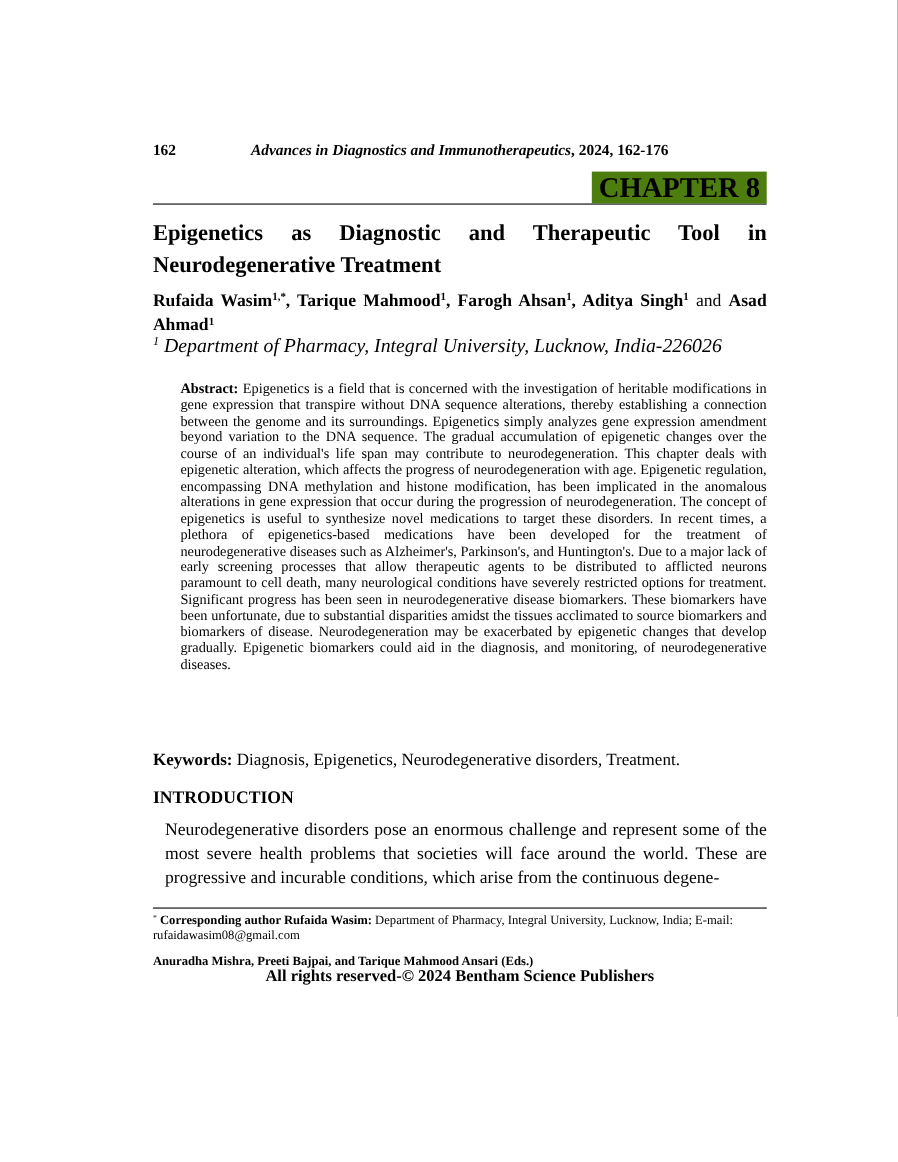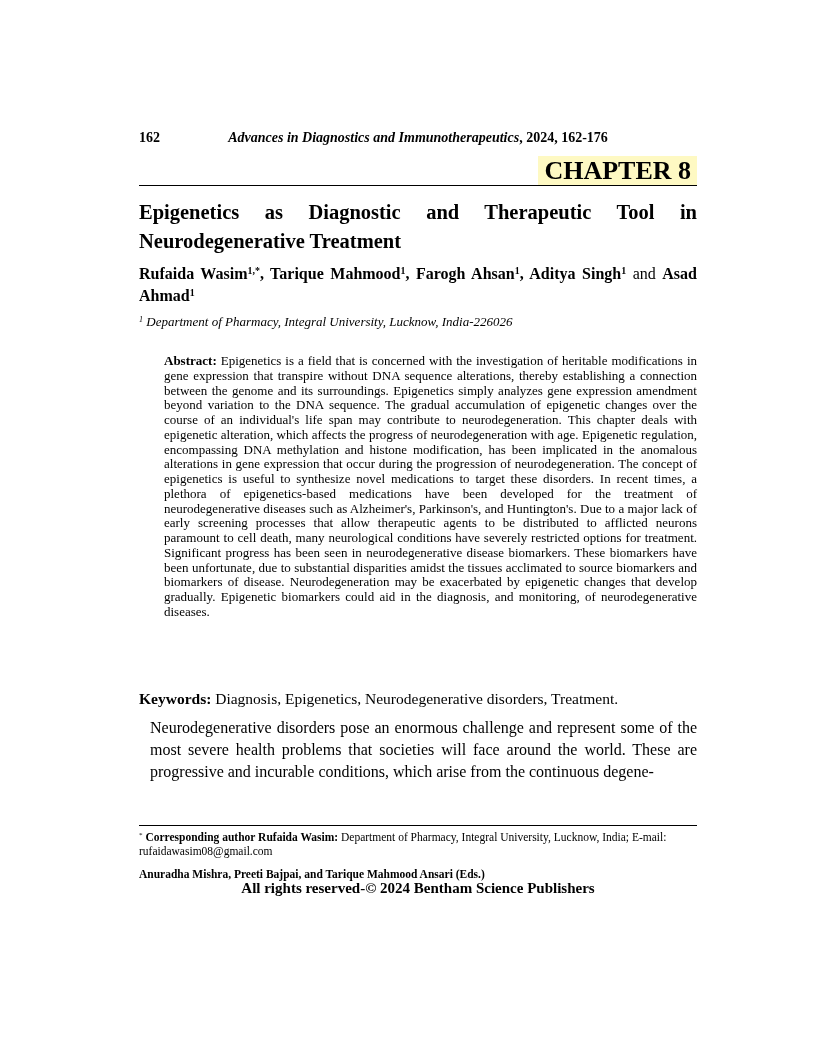--- a/index.html
+++ b/index.html
@@ -26,40 +26,40 @@
   .page-num { position:absolute; left:0; top:0; font-weight:bold; }
   .journal-italic { font-style:italic; }
   
   .chapter-row {
     margin-top:11px;
     text-align:right;
     border-bottom:1.6px solid #000;
   }
   .chapter-badge {
     display:inline-block;
-    background:#fef9c3;
+    background:#4d7c0f;
     font-size:26px; font-weight:bold; line-height:27px;
     padding:1px 6px;
     vertical-align:bottom;
   }
   
   .title {
     margin-top:12px;
     font-size:20.5px; font-weight:bold; line-height:28.5px;
     text-align:justify;
   }
   .authors {
     margin-top:8px;
     font-size:16px; font-weight:bold; line-height:21.5px;
     text-align:justify;
   }
   .authors .regular { font-weight:normal; }
   .affiliation {
-    margin-top:8px;
-    font-size:13px; font-style:italic; line-height:16px;
+    margin-top:0;
+    font-size:18px; font-style:italic; line-height:16px;
   }
   sup {
     font-size:0.62em; line-height:0;
     vertical-align:baseline; position:relative; top:-0.5em;
   }
   
   .abstract {
     margin:24px 0 0 25px;
     width:533px; height:310px;
     font-size:13px; line-height:14.75px;
@@ -95,20 +95,21 @@
     <h1 class="title">Epigenetics as Diagnostic and Therapeutic Tool in Neurodegenerative Treatment</h1>
 
     <p class="authors"><span>Rufaida Wasim</span><sup>1,*</sup><span>, Tarique Mahmood</span><sup>1</sup><span>, Farogh Ahsan</span><sup>1</sup><span>, Aditya Singh</span><sup>1</sup><span class="regular"> and </span><span>Asad Ahmad</span><sup>1</sup></p>
 
     <p class="affiliation"><sup>1</sup> <span>Department of Pharmacy, Integral University, Lucknow, India-226026</span></p>
 
     <div class="abstract"><span class="b">Abstract:</span> <span>Epigenetics is a field that is concerned with the investigation of heritable modifications in gene expression that transpire without DNA sequence alterations, thereby establishing a connection between the genome and its surroundings. Epigenetics simply analyzes gene expression amendment beyond variation to the DNA sequence. The gradual accumulation of epigenetic changes over the course of an individual's life span may contribute to neurodegeneration. This chapter deals with epigenetic alteration, which affects the progress of neurodegeneration with age. Epigenetic regulation, encompassing DNA methylation and histone modification, has been implicated in the anomalous alterations in gene expression that occur during the progression of neurodegeneration. The concept of epigenetics is useful to synthesize novel medications to target these disorders. In recent times, a plethora of epigenetics-based medications have been developed for the treatment of neurodegenerative diseases such as Alzheimer's, Parkinson's, and Huntington's. Due to a major lack of early screening processes that allow therapeutic agents to be distributed to afflicted neurons paramount to cell death, many neurological conditions have severely restricted options for treatment. Significant progress has been seen in neurodegenerative disease biomarkers. These biomarkers have been unfortunate, due to substantial disparities amidst the tissues acclimated to source biomarkers and biomarkers of disease. Neurodegeneration may be exacerbated by epigenetic changes that develop gradually. Epigenetic biomarkers could aid in the diagnosis, and monitoring, of neurodegenerative diseases.</span></div>
 
     <p class="keywords"><span class="b">Keywords:</span> <span>Diagnosis, Epigenetics, Neurodegenerative disorders, Treatment.</span></p>
 
+    <h2 class="intro-heading">INTRODUCTION</h2>
 
     <p class="body-text">Neurodegenerative disorders pose an enormous challenge and represent some of the most severe health problems that societies will face around the world. These are progressive and incurable conditions, which arise from the continuous degene-</p>
 
   </div>
 
   <div class="footnote-block">
     <div class="foot-rule"></div>
     <p class="footnote"><sup>*</sup> <span class="b">Corresponding author Rufaida Wasim:</span> <span>Department of Pharmacy, Integral University, Lucknow, India; E-mail: rufaidawasim08@gmail.com</span></p>
     <p class="footer-editors">Anuradha Mishra, Preeti Bajpai, and Tarique Mahmood Ansari (Eds.)</p>
     <p class="footer-rights">All rights reserved-© 2024 Bentham Science Publishers</p>

